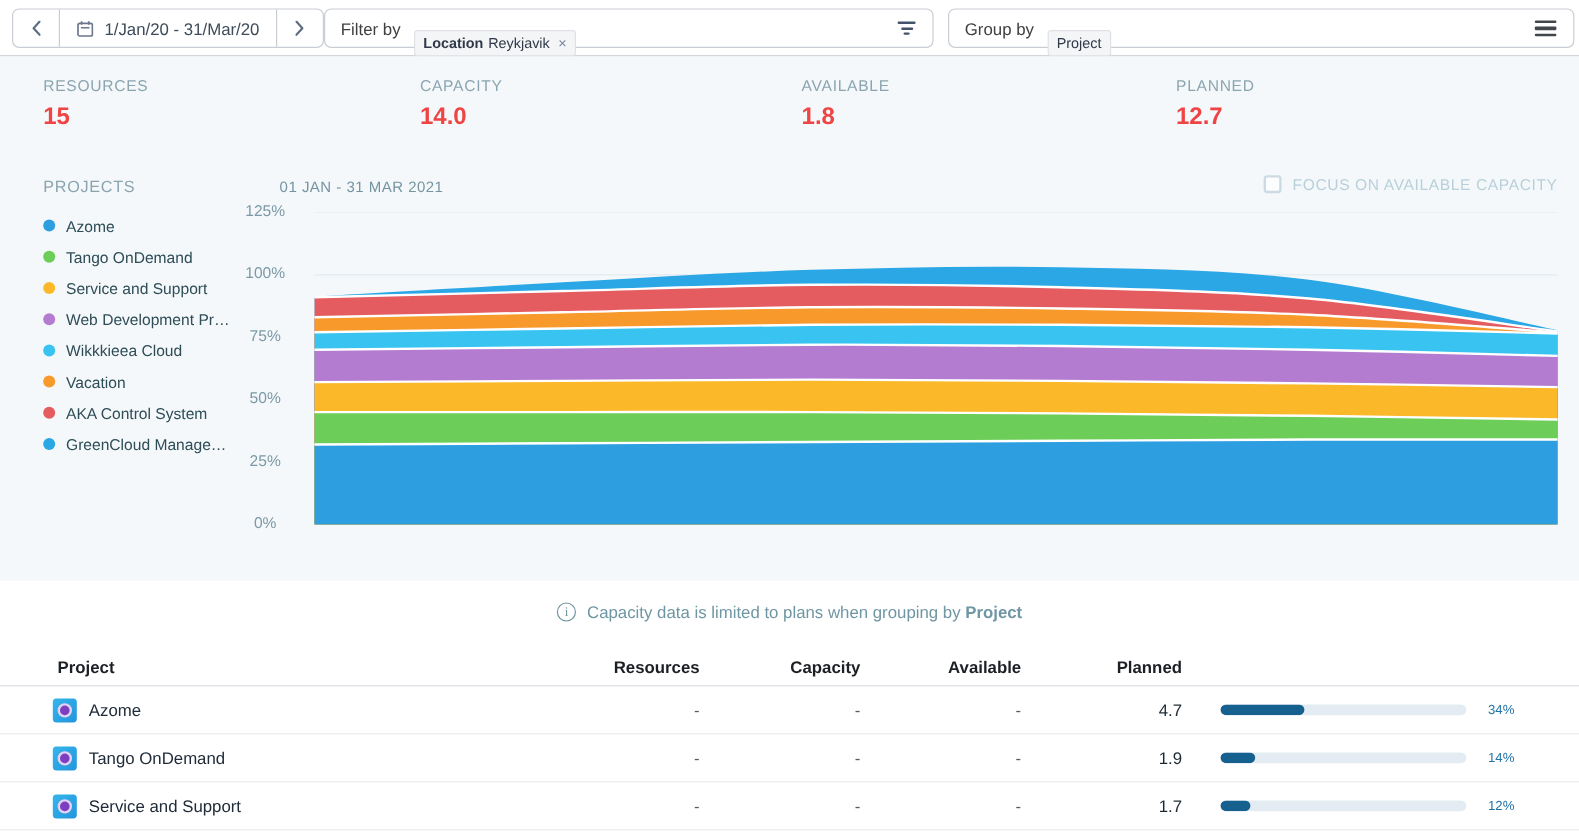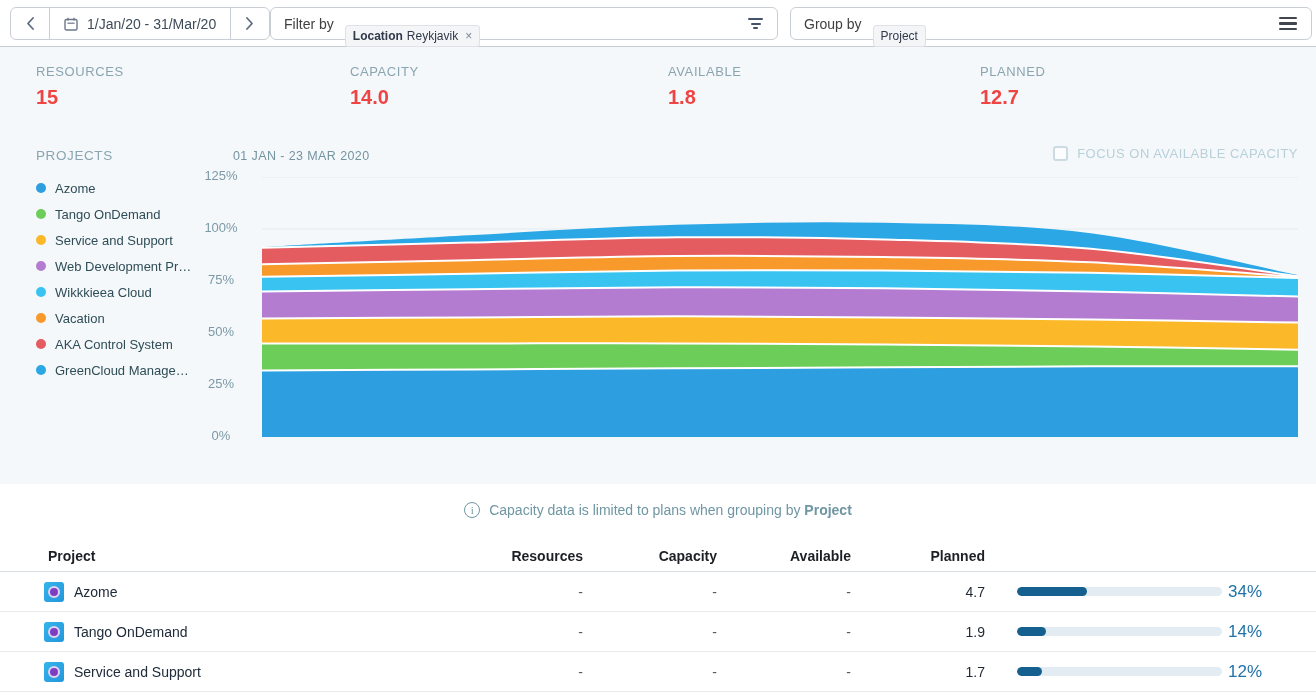--- a/index.html
+++ b/index.html
@@ -74,21 +74,21 @@
   .num { text-align:right; }
   .tr { height:40px; border-bottom:1px solid #e8eaed; font-size:14px; color:#202c39; cursor:pointer; }
   .pcell { display:flex; align-items:center; gap:10px; }
   .avatar { width:20px; height:20px; border-radius:3px; background:linear-gradient(135deg,#35b5ea,#2395dc); display:flex; align-items:center; justify-content:center; flex:none; }
   .avatar .glyph { width:12px; height:12px; border-radius:50%; background:#7d3fc1; border:2px solid #e3d2f3; display:block; }
   .dash { color:#505f6b; }
   .planned { color:#1f2933; }
   .barcell { padding-left:32px; }
   .track { width:205px; height:9px; border-radius:5px; background:#e2ecf2; overflow:hidden; }
   .fill { height:100%; border-radius:5px; background:#15608f; }
-  .pct { text-align:right; font-size:17px; color:#2173a8; }
+  .pct { text-align:right; font-size:11px; color:#2173a8; }
 </style>
 </head>
 <body>
 
 <div class="toolbar">
   <div class="tb-box seg">
     <div class="seg-btn">
       <svg width="8" height="13" viewBox="0 0 8 13">
           <path d="M7 1 L2 6.5 L7 12" fill="none" stroke="#5e6c84" stroke-width="1.8" stroke-linecap="round" stroke-linejoin="round"></path>
         </svg>
@@ -185,21 +185,21 @@
     <div class="legend-item">
       <span class="dot" style="background: rgb(228, 92, 96);"></span>
       <span class="lbl">AKA Control System</span>
     </div>
     <div class="legend-item">
       <span class="dot" style="background: rgb(43, 167, 230);"></span>
       <span class="lbl">GreenCloud Manage…</span>
     </div>
   </div>
 
-  <div class="range-label">01 JAN - 23 MAR 2020</div>
+  <div class="range-label">01 JAN - 31 MAR 2021</div>
 
   <div class="focus">
     <span class="checkbox"></span>
     <span class="focus-label">FOCUS ON AVAILABLE CAPACITY</span>
   </div>
 
   <span class="ytick" style="top:121px">125%</span>
   <span class="ytick" style="top:173px">100%</span>
   <span class="ytick" style="top:225px">75%</span>
   <span class="ytick" style="top:277px">50%</span>

